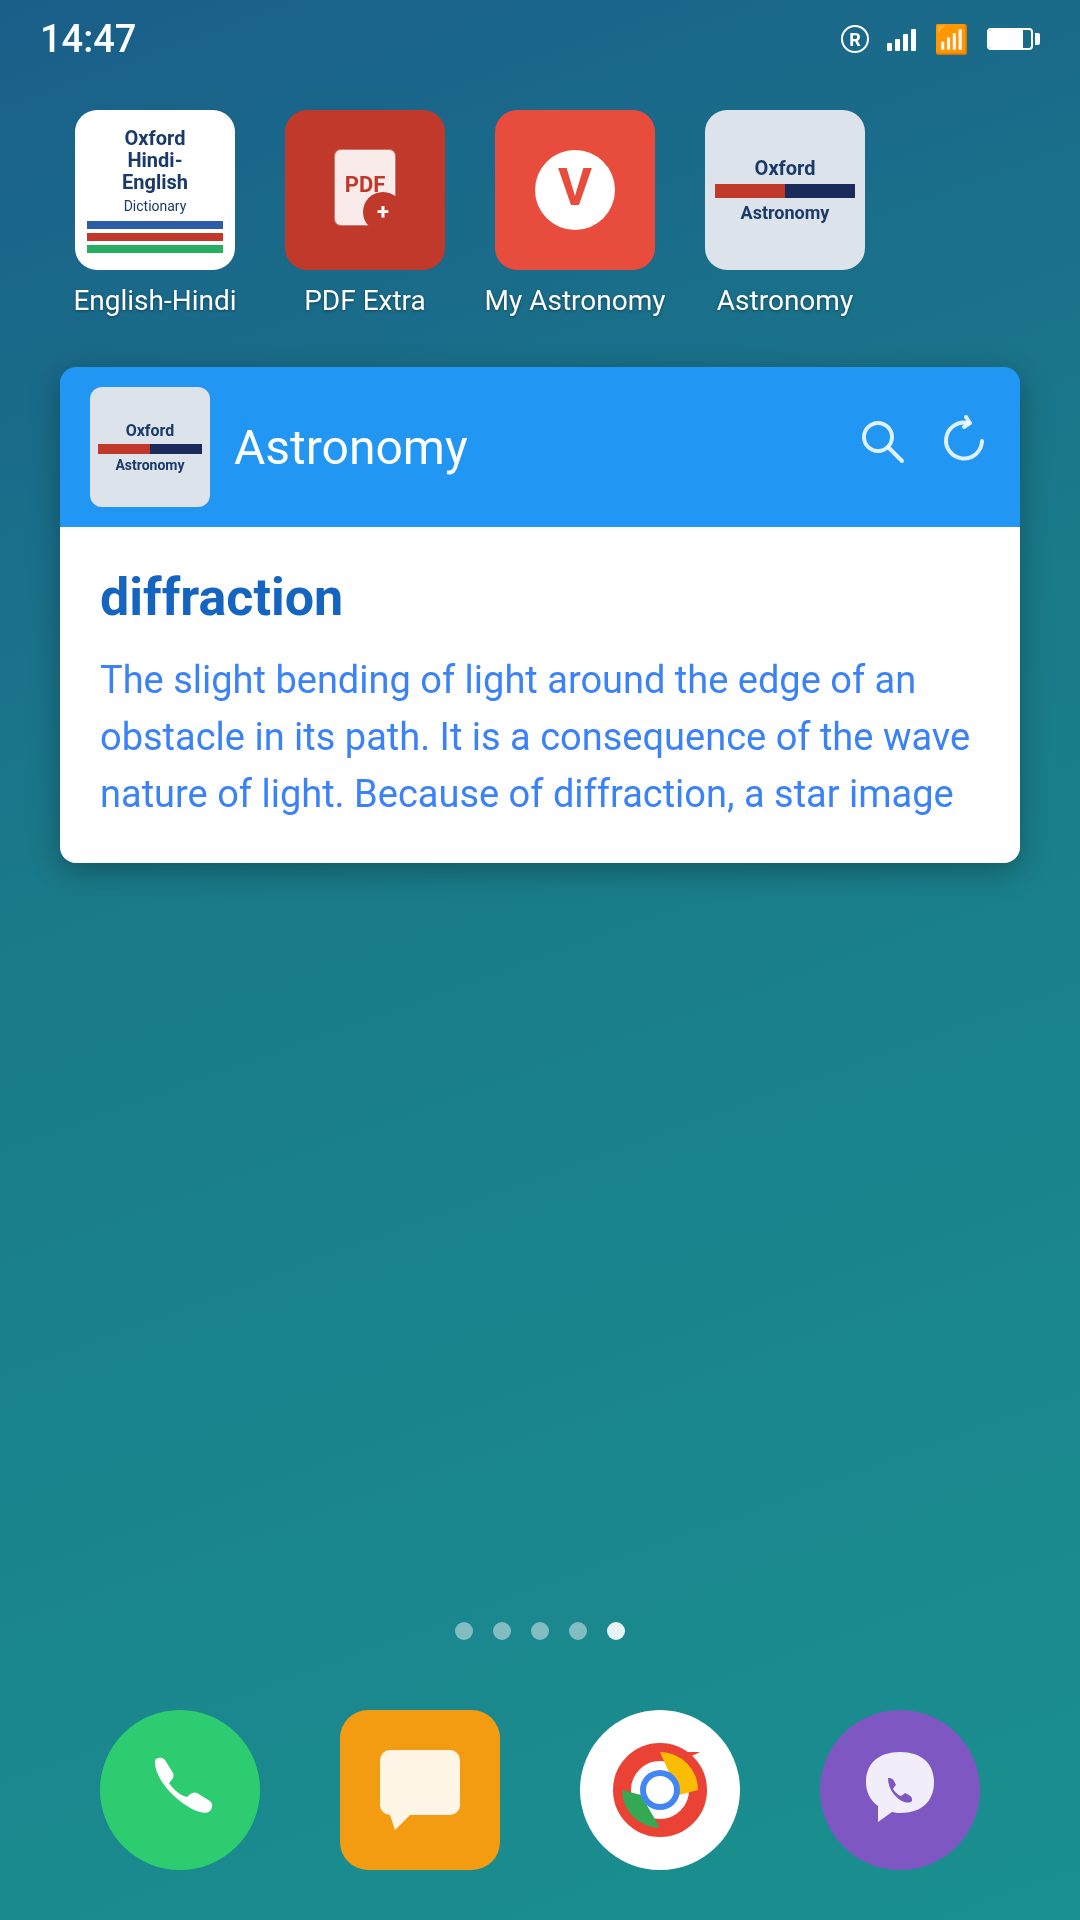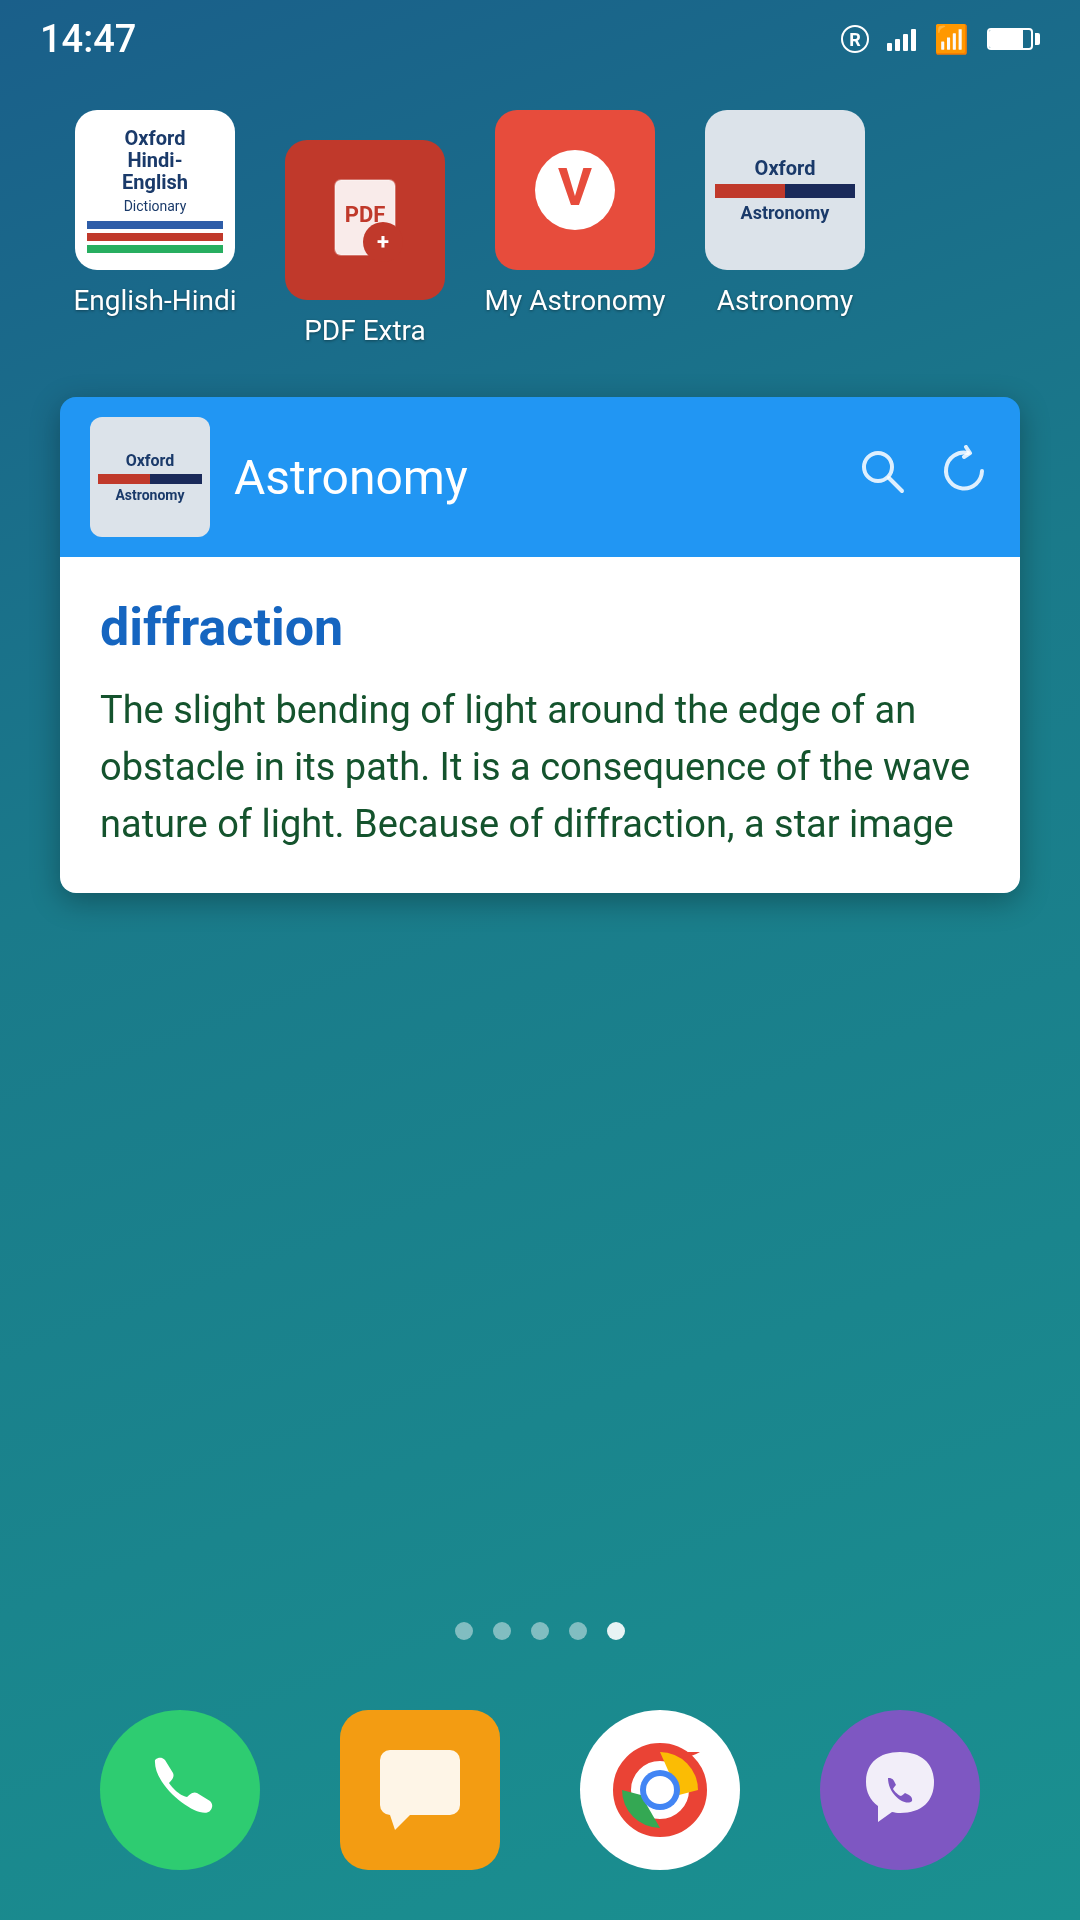--- a/index.html
+++ b/index.html
@@ -134,21 +134,21 @@
       background: white;
       padding: 40px 40px;
     }
     .word-title {
       color: #1565c0;
       font-size: 52px;
       font-weight: 700;
       margin-bottom: 24px;
     }
     .word-definition {
-      color: #14532d;
+      color: #3b82f6;
       font-size: 38px;
       line-height: 1.5;
     }
 
     
     .page-dots {
       position: absolute;
       bottom: 280px;
       width: 100%;
       display: flex;
@@ -296,21 +296,21 @@
       <div style="display:flex; flex-direction:column; width:100%; gap:4px; margin-top:6px;">
         <div style="background:#2e5da8; height:8px; width:100%;"></div>
         <div style="background:#c0392b; height:8px; width:100%;"></div>
         <div style="background:#27ae60; height:8px; width:100%;"></div>
       </div>
     </div>
     <span class="app-label">English-Hindi</span>
   </div>
 
   <div class="app-item">
-    <div class="app-icon icon-pdf-extra" style="display:flex; align-items:center; justify-content:center;margin-top:30px;">
+    <div class="app-icon icon-pdf-extra" style="display:flex; align-items:center; justify-content:center;">
       <svg width="100" height="100" viewBox="0 0 100 100">
         <rect x="20" y="10" width="60" height="75" rx="6" fill="white" opacity="0.9"></rect>
         <rect x="20" y="10" width="60" height="75" rx="6" fill="none" stroke="rgba(255,255,255,0.3)" stroke-width="2"></rect>
         <text x="50" y="52" text-anchor="middle" font-size="22" font-weight="700" fill="#c0392b">PDF</text>
         <circle cx="68" cy="72" r="20" fill="#c0392b"></circle>
         <text x="68" y="79" text-anchor="middle" font-size="22" font-weight="700" fill="white">+</text>
       </svg>
     </div>
     <span class="app-label">PDF Extra</span>
   </div>

